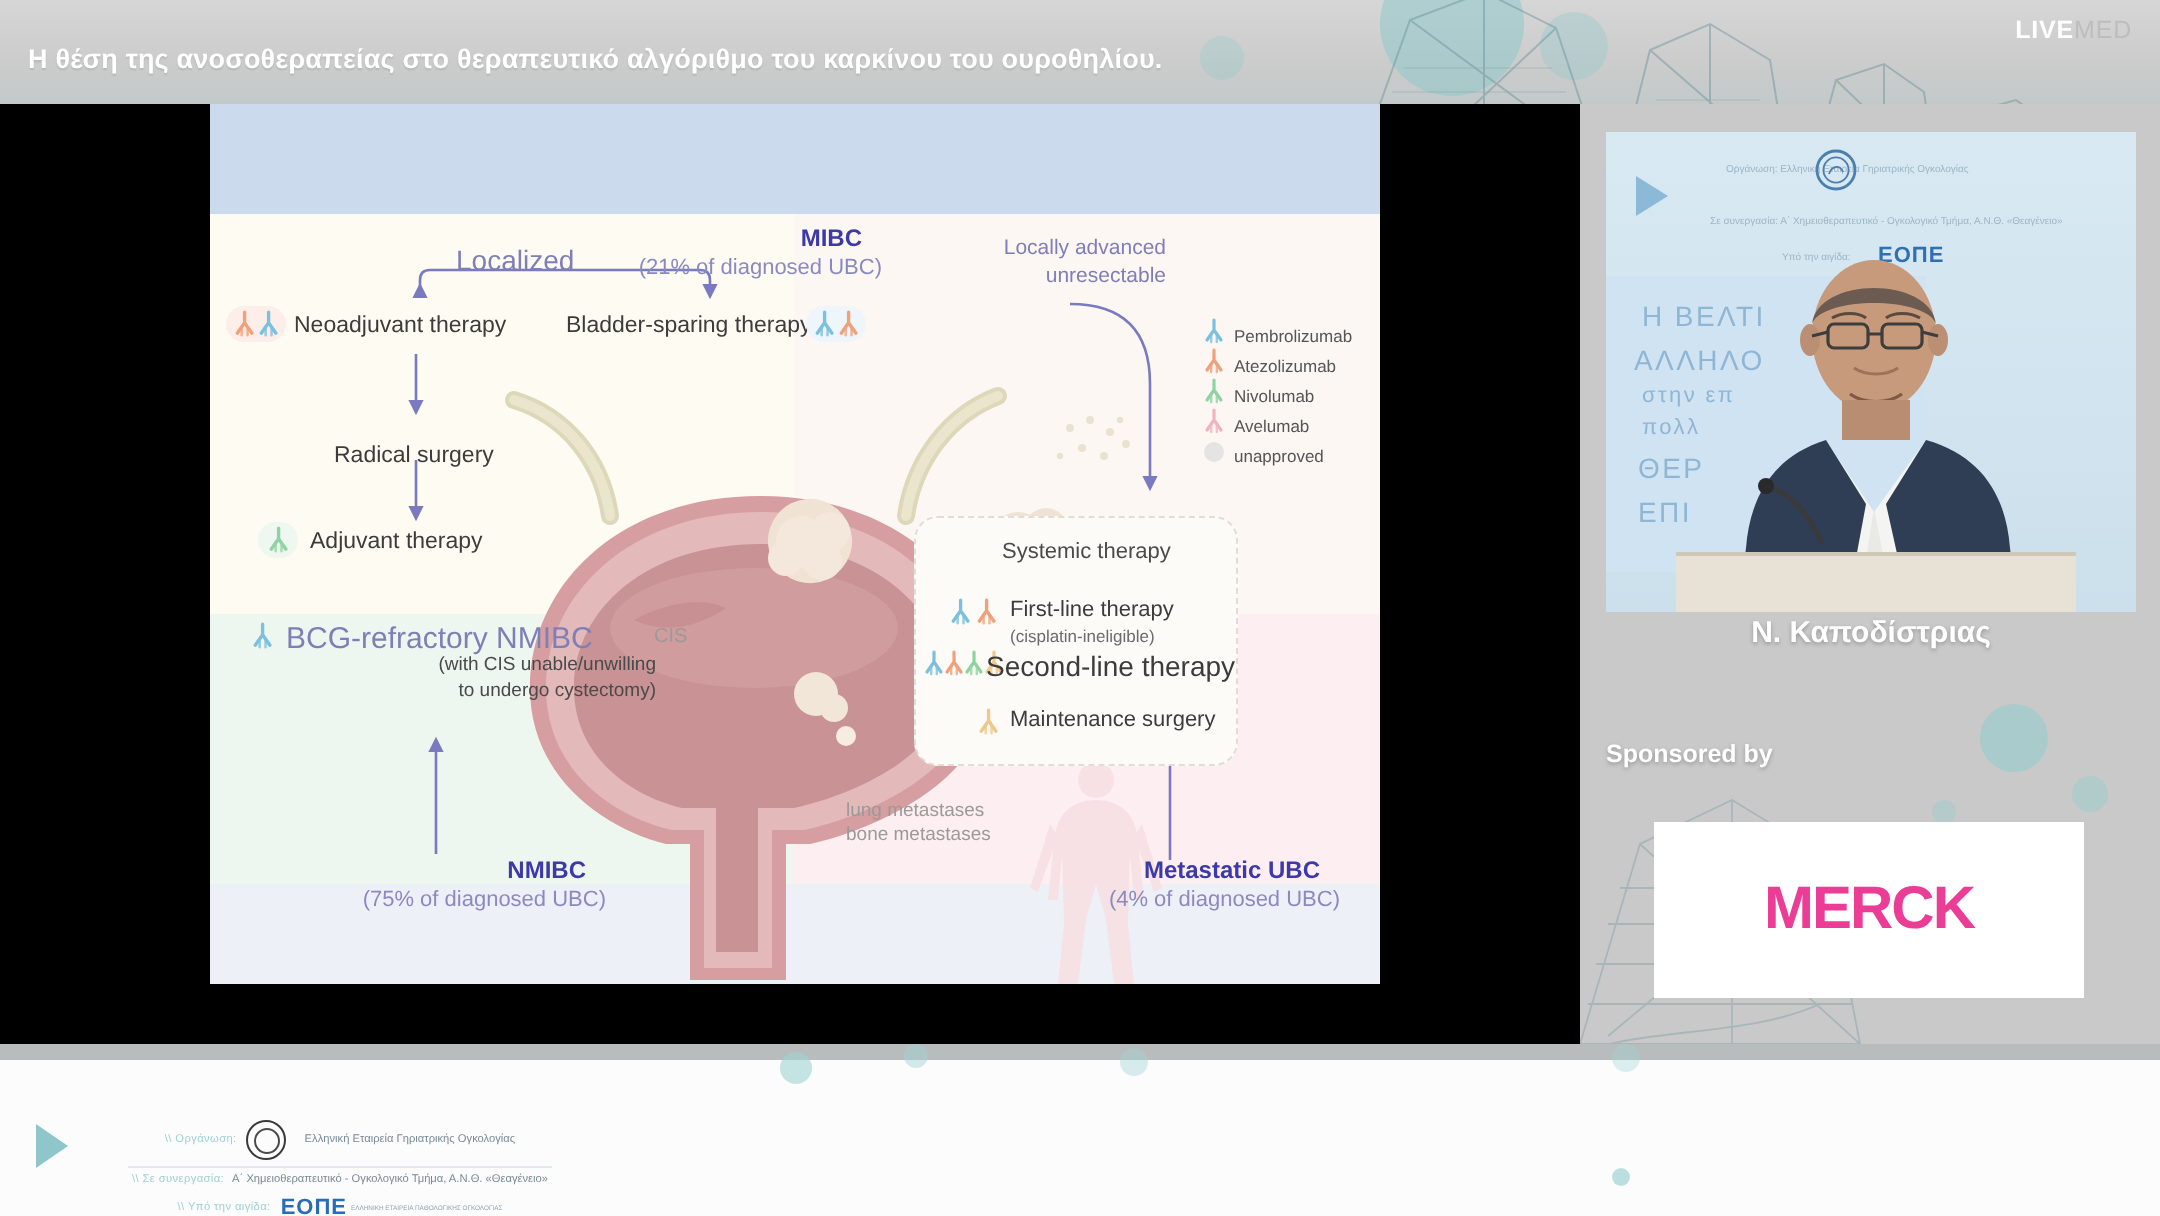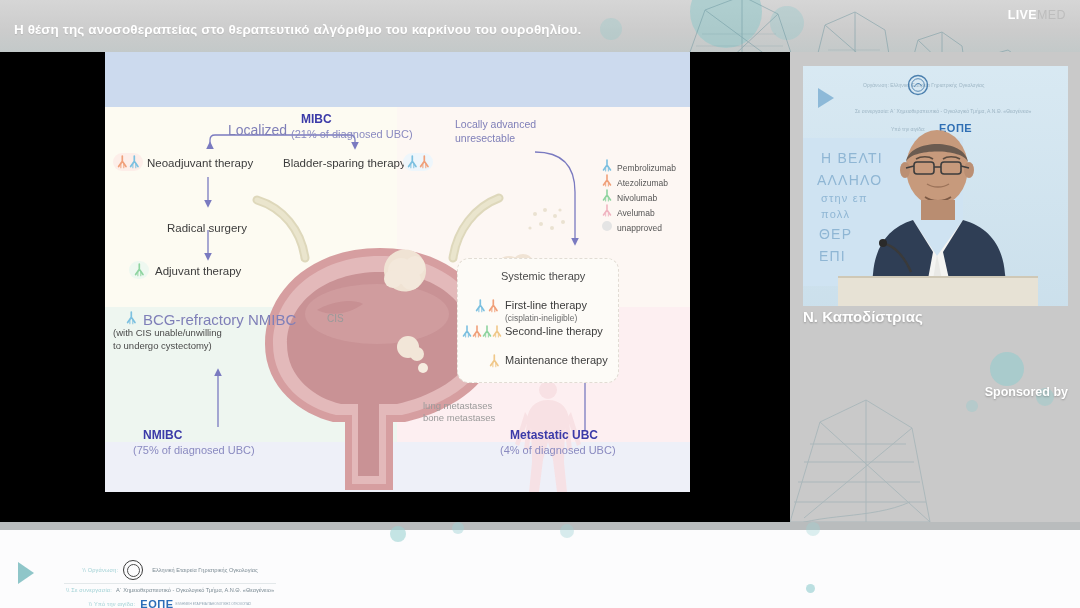--- a/index.html
+++ b/index.html
@@ -74,21 +74,21 @@
   
   .bladder-layer { position:absolute; left:0; top:0; width:585px; height:440px; }
 
   
   .sl-t { position: absolute; white-space: nowrap; color:#3c3c3c; font-size:11.5px; }
   .sl-t.blue  { color:#3b3aa8; font-weight:700; }
   .sl-t.lav   { color:#8a8ac0; }
   .sl-t.lav2  { color:#7f7fb8; }
   .sl-t.grey  { color:#9a9a9a; }
   .sl-t.small { font-size:8.5px; }
-  .sl-t.ctr   { text-align:left; }
+  .sl-t.ctr   { text-align:right; }
 
   .sysbox {
     position:absolute; left:352px; top:206px; width:162px; height:125px;
     background:#fdfbf7; border:1px dashed #e2dcd4; border-radius:12px;
   }
 
   .legend { position:absolute; left:495px; top:108px; }
   .legend-row { display:flex; align-items:center; height:15px; }
   .legend-row .ab { width:14px; text-align:center; }
   .legend-row .lbl { font-size:8.5px; color:#555; margin-left:3px; }
@@ -122,26 +122,26 @@
     width:0;height:0;border-left:16px solid #8db9d8;
     border-top:10px solid transparent;border-bottom:10px solid transparent;
   }
   .vid-podium {
     position:absolute; left:35px; bottom:0; width:200px; height:30px;
     background:#e7e2d5; border-top:2px solid #cfc8b6;
   }
 
   .speaker-name {
     position:absolute; left:13px; top:256px; width:265px;
-    text-align:left; color:#fff; font-size:15px; font-weight:700;
+    text-align:center; color:#fff; font-size:15px; font-weight:700;
     text-shadow:0 1px 2px rgba(0,0,0,.25);
   }
   .sponsored-by {
-    position:absolute; left:13px; top:333px; width:265px;
-    text-align:right; color:#fff; font-size:12.5px; font-weight:700;
+    position:absolute; left:13px; top:318px; width:265px;
+    text-align:left; color:#fff; font-size:12.5px; font-weight:700;
     text-shadow:0 1px 2px rgba(0,0,0,.25);
   }
   .sponsor-card {
     position:absolute; left:37px; top:359px; width:215px; height:88px;
     background:#fff; display:flex; align-items:center; justify-content:center;
   }
   .merck { font-size:30px; font-weight:800; color:#eb3c96; letter-spacing:-1px; }
 
   
   .footer {
@@ -412,28 +412,28 @@
           <g transform="translate(10,1) scale(1)">
               <use href="#aby" stroke="#f0a07a"></use>
             </g>
           <g transform="translate(20,1) scale(1)">
               <use href="#aby" stroke="#8fd4a0"></use>
             </g>
           <g transform="translate(30,1) scale(1)">
               <use href="#aby" stroke="#f0c88a"></use>
             </g>
         </svg>
-        <div class="sl-t" style="left:400px;top:273px;font-size:11px;">Second-line therapy</div>
+        <div class="sl-t" style="left:388px;top:273px;font-size:14px;">Second-line therapy</div>
 
         <svg style="position:absolute;left:382px;top:300px;" width="16" height="18" viewBox="0 0 16 18">
           <g transform="translate(1,1) scale(1.05)">
               <use href="#aby" stroke="#f0c88a"></use>
             </g>
         </svg>
-        <div class="sl-t" style="left:400px;top:302px;font-size:11px;">Maintenance therapy</div>
+        <div class="sl-t" style="left:400px;top:302px;font-size:11px;">Maintenance surgery</div>
 
         <div class="sl-t grey" style="left:222px;top:261px;font-size:10px;">CIS</div>
 
         <svg style="position:absolute;left:19px;top:257px;" width="16" height="18" viewBox="0 0 16 18">
           <g transform="translate(1,1) scale(1.05)">
               <use href="#aby" stroke="#7cc0e0"></use>
             </g>
         </svg>
         <div class="sl-t lav2" style="left:38px;top:259px;font-size:15px;">BCG-refractory NMIBC</div>
         <div class="sl-t ctr" style="left:8px;top:275px;width:215px;font-size:9.5px;color:#4a4a4a;">(with CIS unable/unwilling</div>
@@ -517,20 +517,23 @@
 
           <path d="M26 120 C36 122 46 134 52 148" stroke="#3a3a3a" stroke-width="2.4" fill="none"></path>
           <circle cx="24" cy="119" r="4" fill="#2a2a2a"></circle>
         </svg>
 
         <div class="vid-podium"></div>
       </div>
 
       <div class="speaker-name">Ν. Καποδίστριας</div>
       <div class="sponsored-by">Sponsored by</div>
+      <div class="sponsor-card">
+        <span class="merck">MERCK</span>
+      </div>
     </div>
   </div>
 
   <div class="footer">
     <div class="footer-topstrip"></div>
     <div class="f-dot" style="left:390px;top:4px;width:16px;height:16px;"></div>
     <div class="f-dot" style="left:452px;top:0px;width:12px;height:12px;opacity:.45;"></div>
     <div class="f-dot" style="left:560px;top:2px;width:14px;height:14px;opacity:.4;"></div>
     <div class="f-dot" style="left:806px;top:0px;width:14px;height:14px;opacity:.35;"></div>
     <div class="f-dot" style="left:806px;top:62px;width:9px;height:9px;opacity:.7;"></div>

